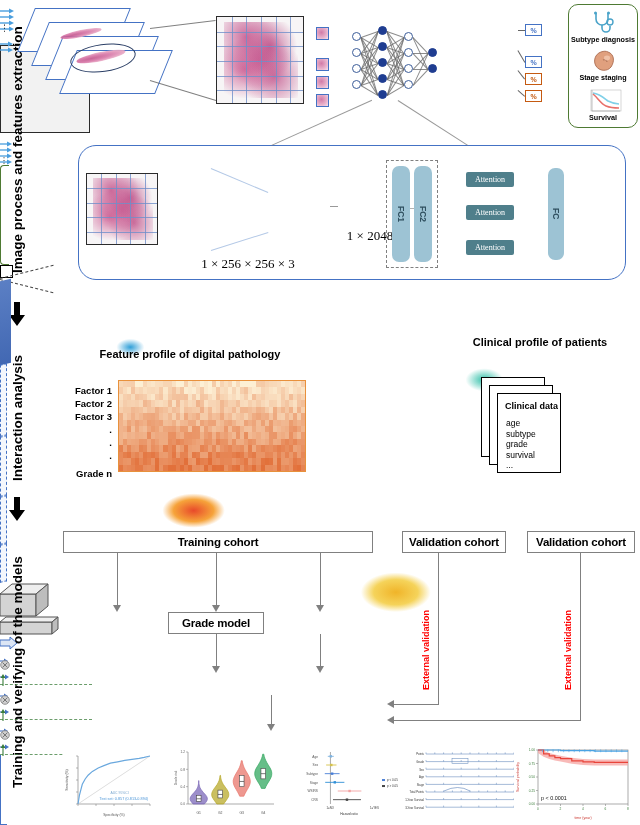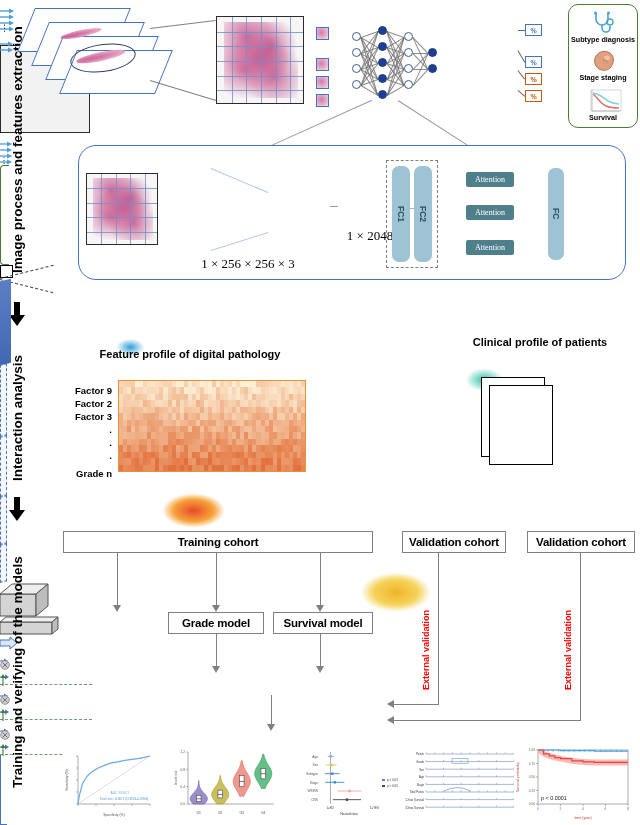--- a/index.html
+++ b/index.html
@@ -374,21 +374,21 @@
     <div style="left:527px;top:253px;width:6px;height:12px;"><svg width="6" height="12" viewBox="0 0 6 12">
         <path d="M3 12 V3" stroke="#3a7d3a" stroke-width="1.1"></path>
         <polygon points="0.6,4 3,0 5.4,4" fill="#3a7d3a"></polygon>
       </svg></div>
     <div style="left:438px;top:264px;width:92px;height:1px;background:none;border-top:1px dashed #3a7d3a;opacity:.75;"></div>
     <div style="left:460px;top:179px;width:1px;height:69px;background:#4472C4;"></div>
     <div style="left:460px;top:179px;width:7px;height:1px;background:#4472C4;"></div>
     <div class="fcblk" style="left:548px;top:168px;width:16px;height:92px;">FC</div>
     <div class="caption" style="left:60px;top:348px;width:260px;">Feature profile of digital pathology</div>
     <div class="caption" style="left:440px;top:336px;width:200px;">Clinical profile of patients</div>
-    <div class="factor-lbl" style="left:56px;top:385px;">Factor 9</div>
+    <div class="factor-lbl" style="left:56px;top:385px;">Factor 1</div>
     <div class="factor-lbl" style="left:56px;top:398px;">Factor 2</div>
     <div class="factor-lbl" style="left:56px;top:411px;">Factor 3</div>
     <div class="factor-lbl" style="left:56px;top:424px;">.</div>
     <div class="factor-lbl" style="left:56px;top:437px;">.</div>
     <div class="factor-lbl" style="left:56px;top:450px;">.</div>
     <div class="factor-lbl" style="left:56px;top:468px;">Grade n</div>
     <div style="left:118px;top:380px;width:188px;height:92px;display:grid;grid-template-columns:repeat(46,1fr);grid-template-rows:repeat(14,1fr);border:1px solid #E8913C;" id="heatmap">
       <div style="background: rgb(248, 216, 183);"></div>
       <div style="background: rgb(247, 210, 177);"></div>
       <div style="background: rgb(246, 208, 175);"></div>
@@ -1029,23 +1029,30 @@
       <div style="background: rgb(227, 116, 63);"></div>
       <div style="background: rgb(232, 142, 94);"></div>
       <div style="background: rgb(231, 135, 86);"></div>
       <div style="background: rgb(233, 145, 98);"></div>
       <div style="background: rgb(227, 116, 63);"></div>
       <div style="background: rgb(226, 112, 58);"></div>
       <div style="background: rgb(230, 132, 83);"></div>
     </div>
     <div class="card" style="left:481px;top:377px;width:64px;height:80px;"></div>
     <div class="card" style="left:489px;top:385px;width:64px;height:80px;"></div>
+    <div class="card" style="left:497px;top:393px;width:64px;height:80px;">
+      <div style="position:absolute;left:7px;top:7px;font-size:9px;font-weight:bold;">Clinical data</div>
+      <div style="position:absolute;left:8px;top:24px;font-size:8.5px;">age</div>
+      <div style="position:absolute;left:8px;top:34.5px;font-size:8.5px;">subtype</div>
+      <div style="position:absolute;left:8px;top:45px;font-size:8.5px;">grade</div>
+      <div style="position:absolute;left:8px;top:55.5px;font-size:8.5px;">survival</div>
+      <div style="position:absolute;left:8px;top:66px;font-size:8.5px;">...</div>
+    </div>
     <div class="box" style="left:63px;top:531px;width:310px;height:22px;">Training cohort</div>
     <div class="box" style="left:168px;top:612px;width:96px;height:22px;">Grade model</div>
-    <div class="box" style="left:273px;top:612px;width:100px;height:22px;">Survival model</div>
     <div class="box" style="left:402px;top:531px;width:104px;height:22px;">Validation cohort</div>
     <div class="box" style="left:527px;top:531px;width:108px;height:22px;">Validation cohort</div>
     <div class="ln" style="left:117px;top:553px;width:1.4px;height:52px;"></div>
     <div class="ar-down" style="left:113.4px;top:605px;"></div>
     <div class="ln" style="left:216px;top:553px;width:1.4px;height:52px;"></div>
     <div class="ar-down" style="left:212.4px;top:605px;"></div>
     <div class="ln" style="left:320px;top:553px;width:1.4px;height:52px;"></div>
     <div class="ar-down" style="left:316.4px;top:605px;"></div>
     <div class="ln" style="left:216px;top:634px;width:1.4px;height:32px;"></div>
     <div class="ar-down" style="left:212.4px;top:666px;"></div>

